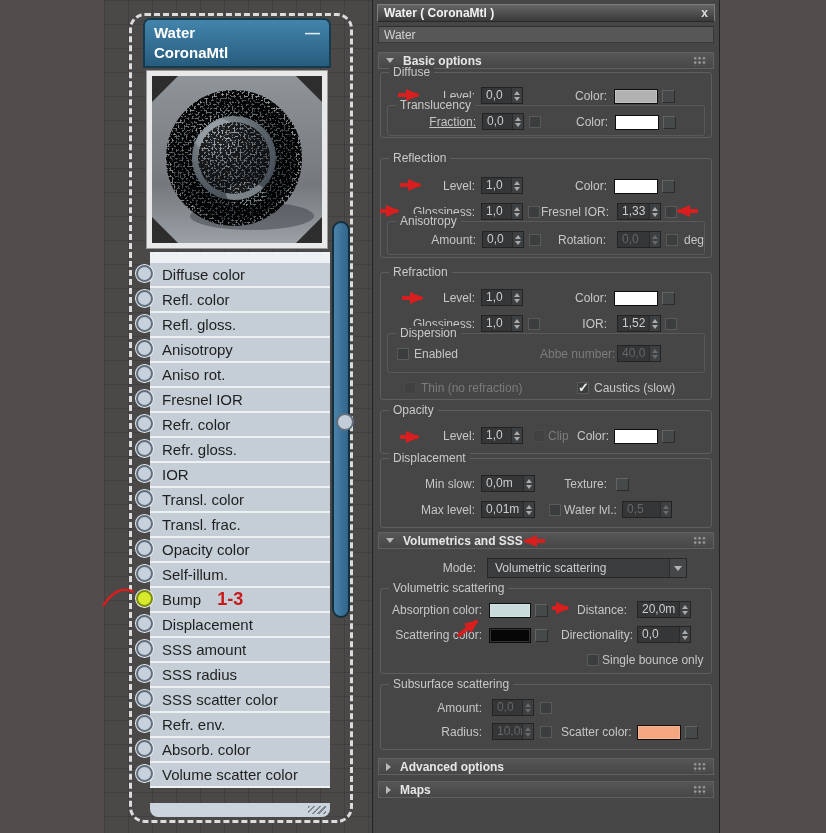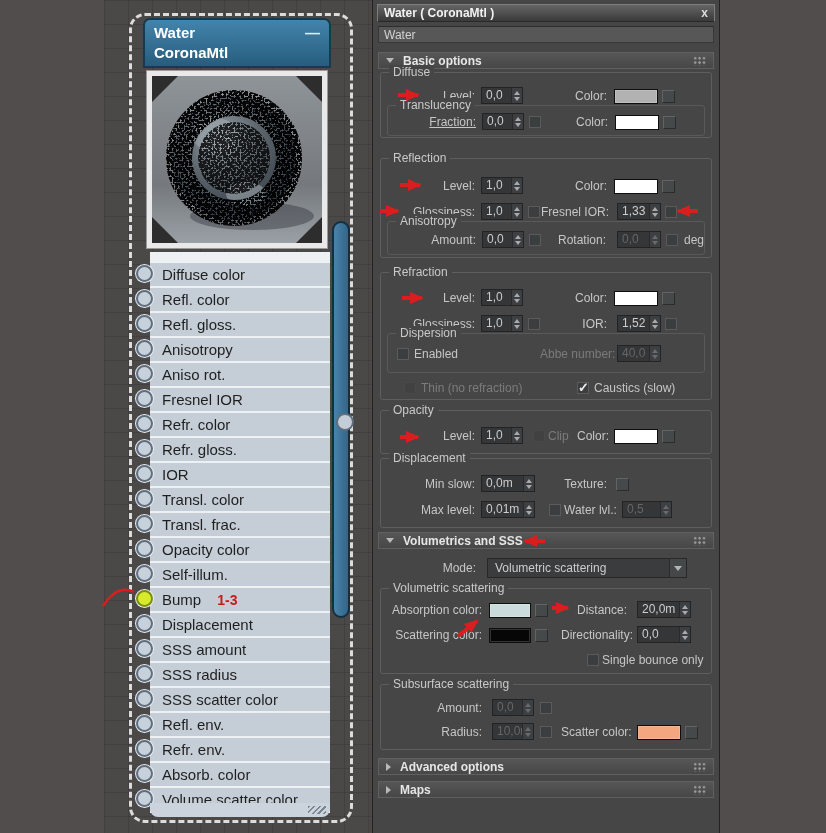--- a/index.html
+++ b/index.html
@@ -49,21 +49,21 @@
   .slot-row {
     position:relative; height:23px; margin-bottom:2px; background:#c5ced7;
     display:flex; align-items:center; padding-left:12px;
     font-size:15px; color:#1f1f1f;
   }
   .socket {
     position:absolute; left:-14px; top:2px; width:17px; height:17px; border-radius:50%;
     background:#c7d1dc; border:2px solid #5f6d7c; box-shadow:0 0 0 1px #e8edf2;
   }
   .socket.hl { background:#d8ea2c; border-color:#7d8d12; }
-  .slot-annot { margin-left:16px; color:#c81a1a; font-weight:bold; font-size:14px; }
+  .slot-annot { margin-left:16px; color:#c81a1a; font-weight:bold; font-size:18px; }
   .slot-annot:empty { display:none; }
   .node-footer {
     position:absolute; left:150px; top:803px; width:180px; height:14px;
     background:#cbd4dc; border-radius:0 0 8px 8px;
   }
   .resize-glyph {
     position:absolute; right:4px; top:3px; width:18px; height:8px;
     background:repeating-linear-gradient(135deg,#7a8692 0 1.5px, transparent 1.5px 4px);
   }
 
@@ -277,25 +277,20 @@
     <span class="slot-label">SSS radius</span>
 
   </div>
 
   <div class="slot-row">
     <span class="socket"></span>
     <span class="slot-label">SSS scatter color</span>
 
   </div>
 
-  <div class="slot-row">
-    <span class="socket"></span>
-    <span class="slot-label">Refl. env.</span>
-
-  </div>
 
   <div class="slot-row">
     <span class="socket"></span>
     <span class="slot-label">Refr. env.</span>
 
   </div>
 
   <div class="slot-row">
     <span class="socket"></span>
     <span class="slot-label">Absorb. color</span>

